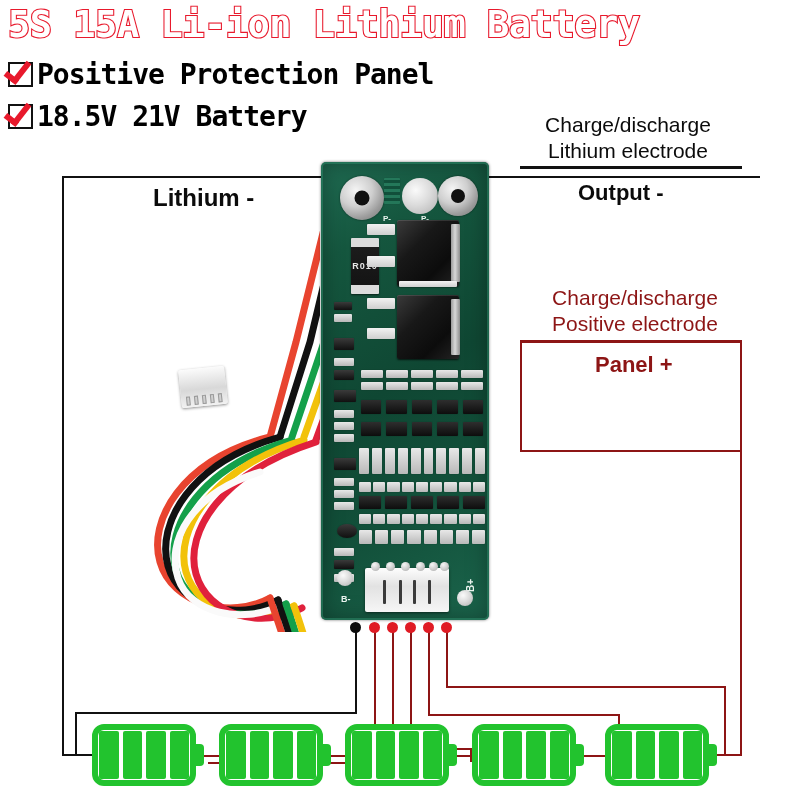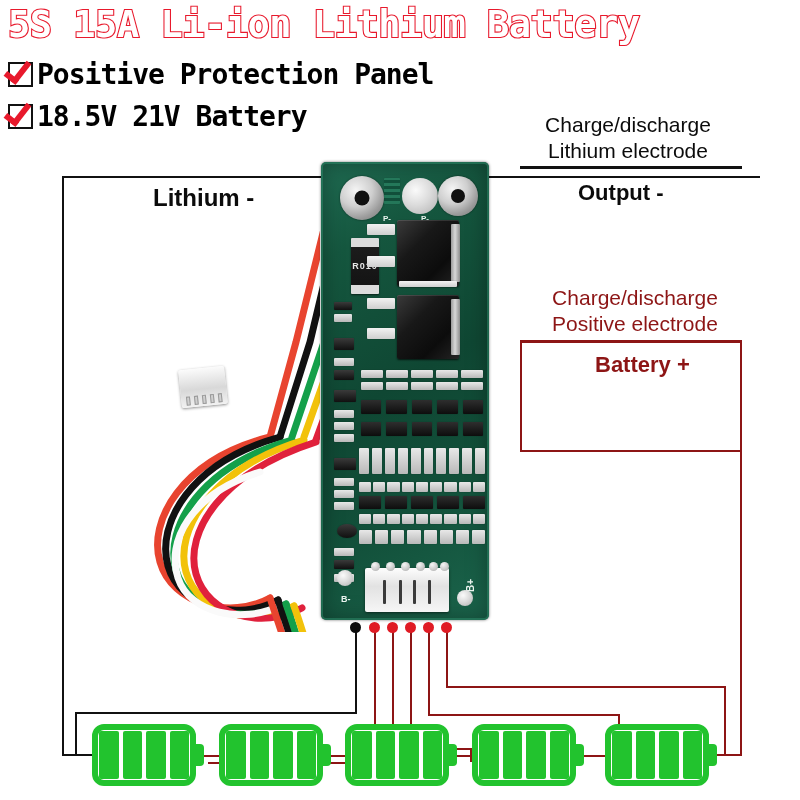--- a/index.html
+++ b/index.html
@@ -251,21 +251,21 @@
   <div class="lbl lbl-black neg-note">
     <div>Charge/discharge</div>
     <div>Lithium electrode</div>
   </div>
   <div class="lbl lbl-black out-neg">Output -</div>
 
   <div class="lbl lbl-red pos-note">
     <div>Charge/discharge</div>
     <div>Positive electrode</div>
   </div>
-  <div class="lbl lbl-red out-pos">Battery +</div>
+  <div class="lbl lbl-red out-pos">Panel +</div>
 
   <div class="harness">
     <svg width="200" height="410" viewBox="0 0 200 410">
       <g fill="none" stroke-linecap="round" stroke-width="7">
 
         <path d="M205 3 L176 120 L150 215" stroke="#e8442f"></path>
         <path d="M218 3 L190 120 L160 215" stroke="#111111"></path>
         <path d="M232 3 L204 120 L172 215" stroke="#14a04a"></path>
         <path d="M246 14 L216 125 L184 215" stroke="#f2c20a"></path>
         <path d="M258 22 L228 130 L196 218" stroke="#e0213c"></path>

